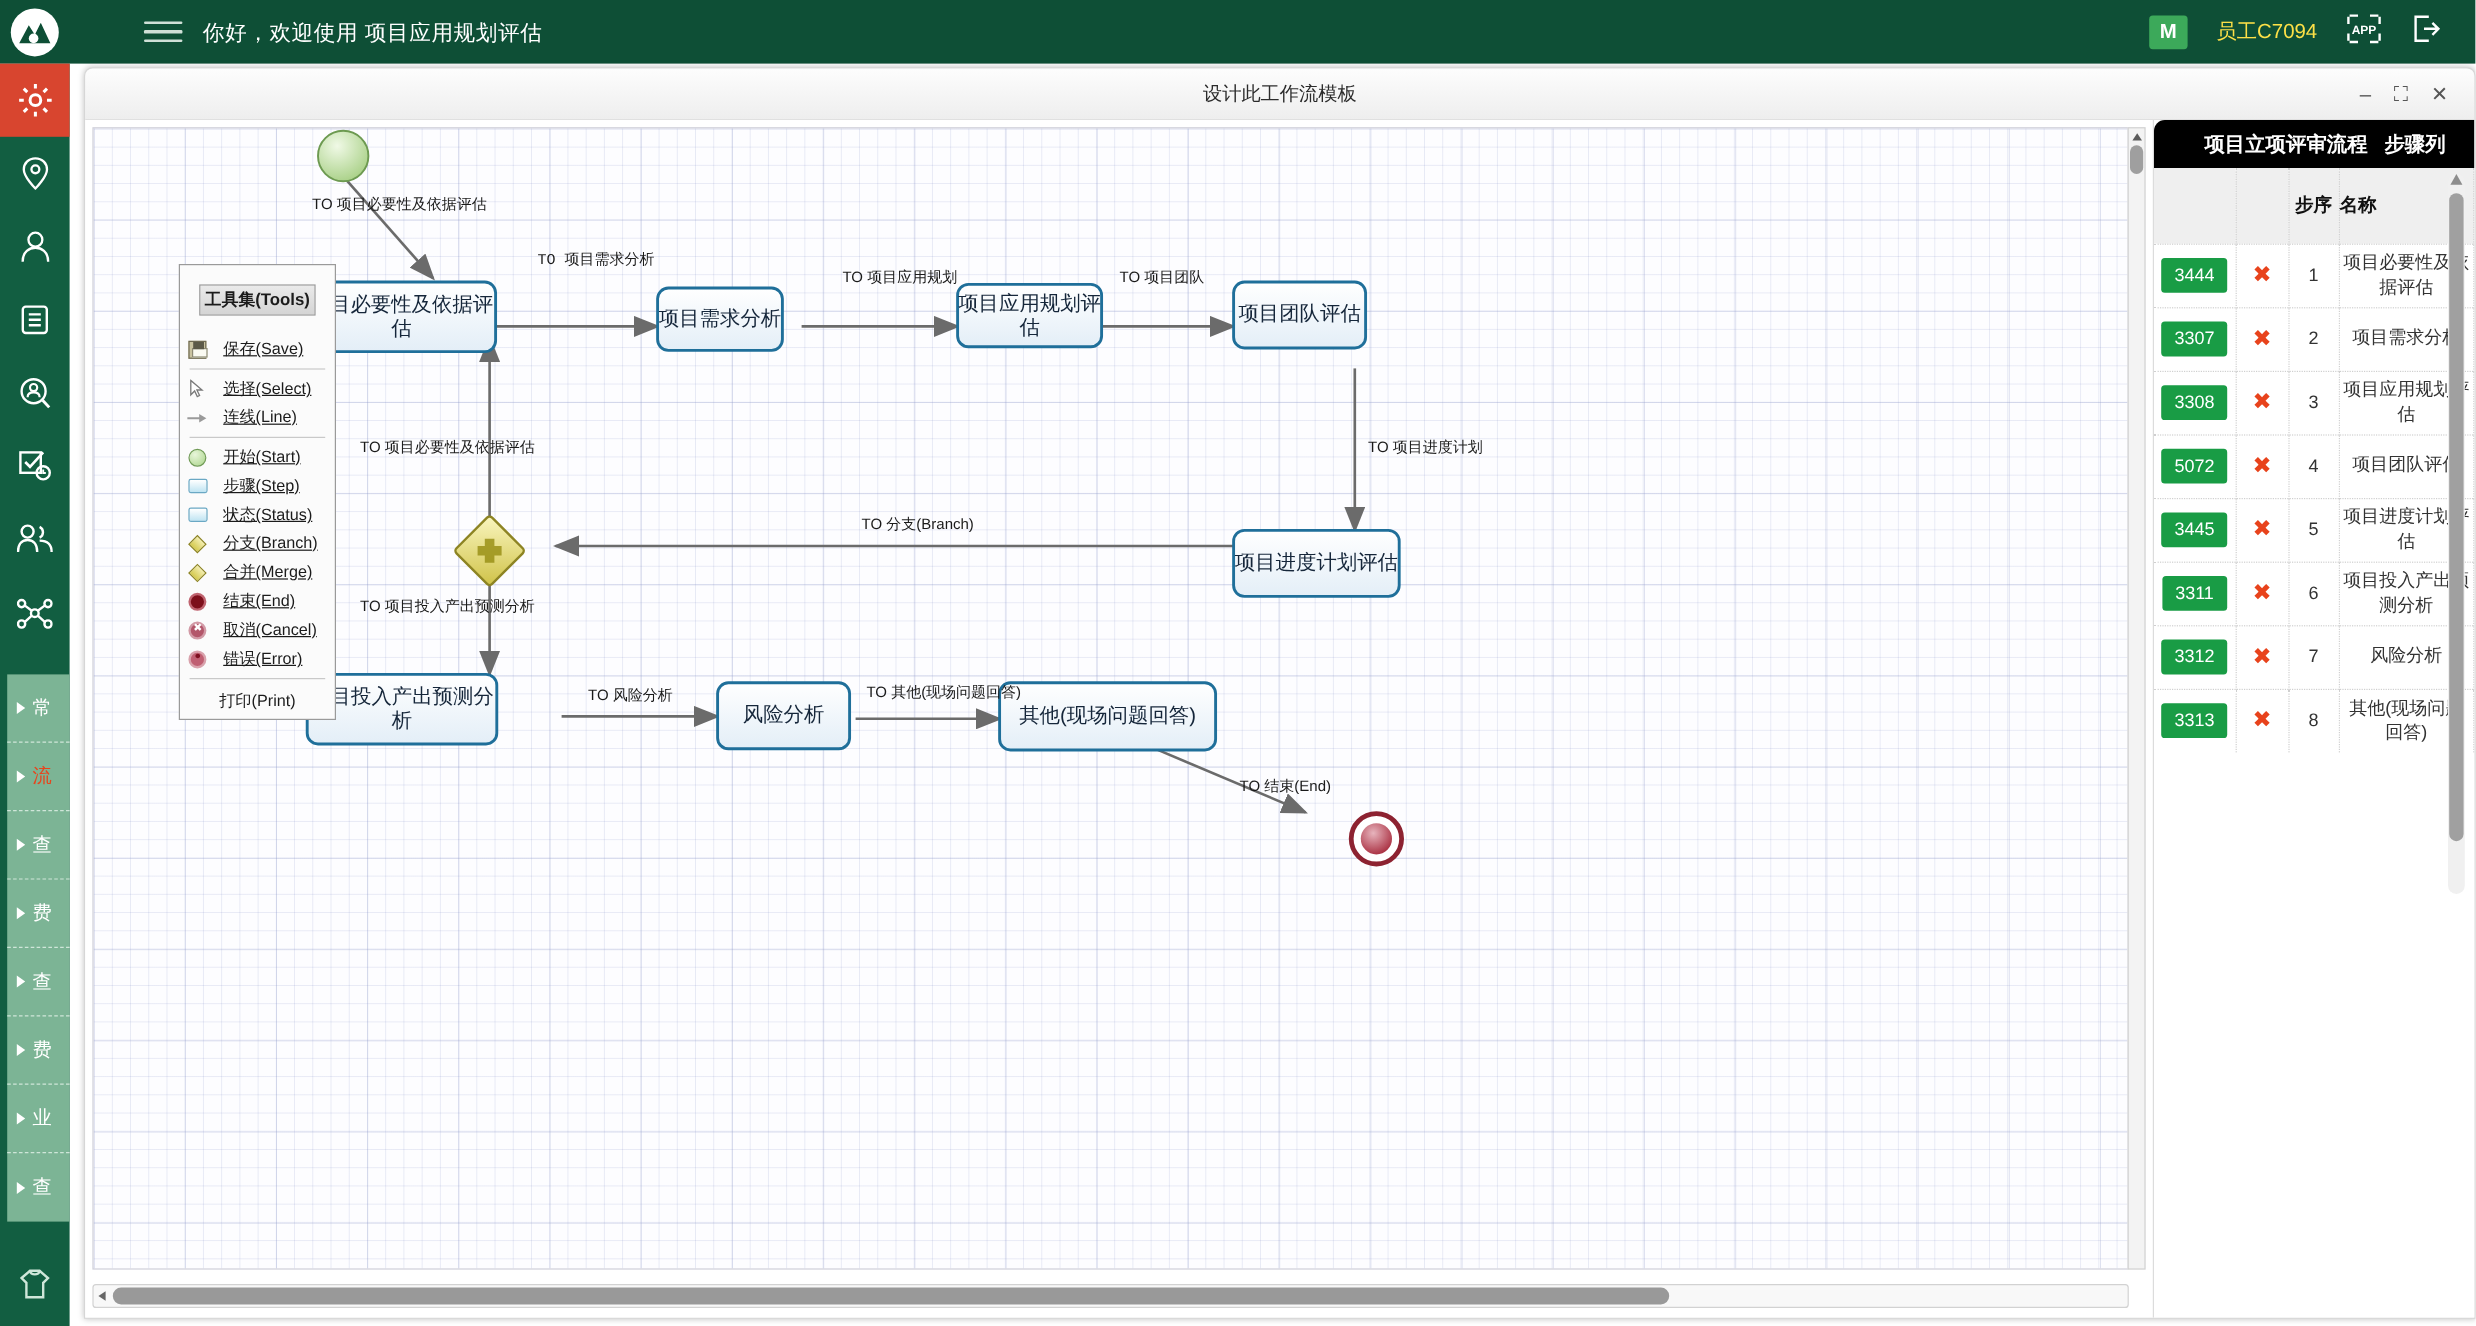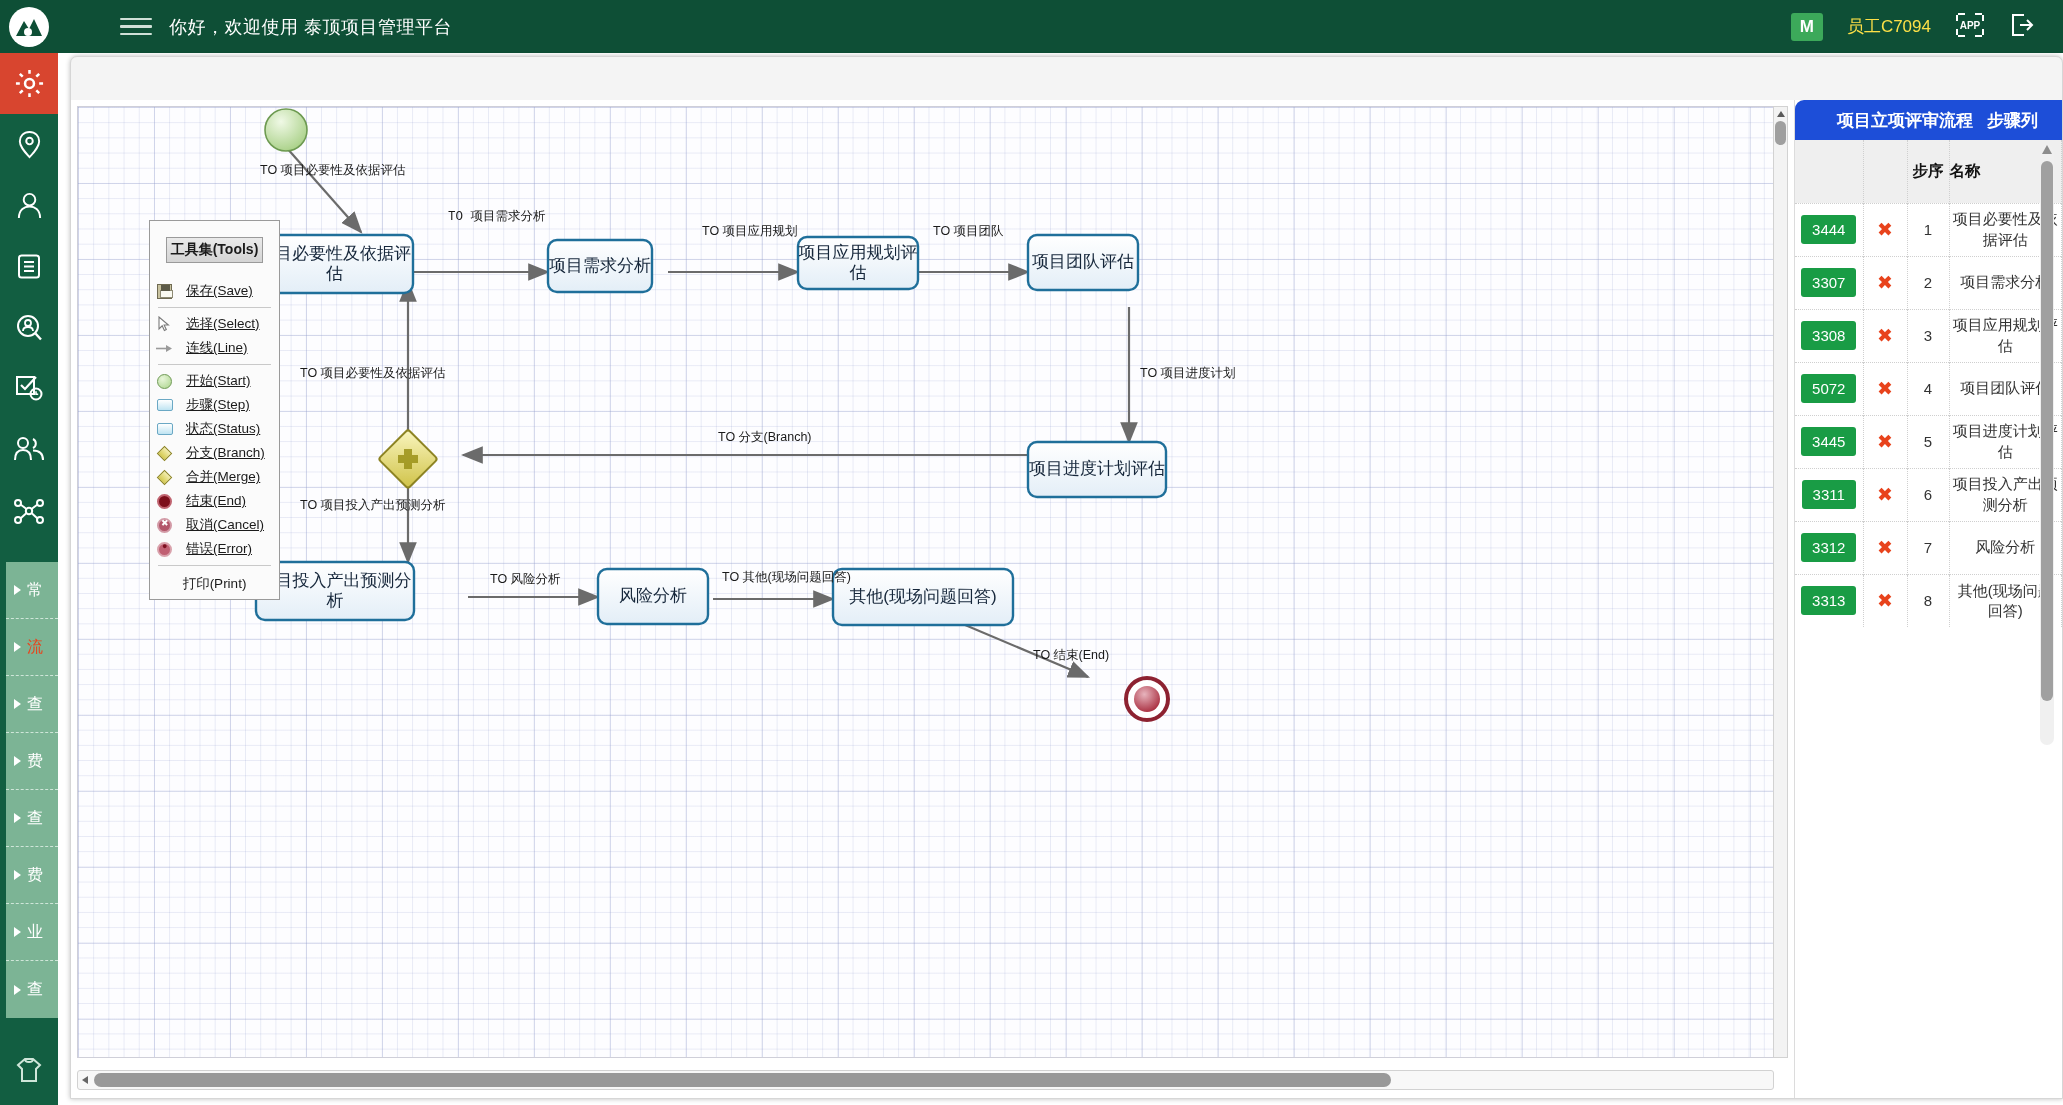--- a/index.html
+++ b/index.html
@@ -150,21 +150,21 @@
   .ic-cancel { width:15px;height:15px;border-radius:50%;background:#b3566a;border:2px solid #d29aa6;position:relative;}
   .ic-cancel:after{content:"\2716";position:absolute;left:2px;top:-2px;color:#fff;font-size:9px;}
   .ic-error { width:15px;height:15px;border-radius:50%;background:#c05f72;border:2px solid #d9a2ac;position:relative;}
   .ic-error:after{content:"\25CF";position:absolute;left:3px;top:-3px;color:#7d1020;font-size:9px;}
 
   
   #rightpanel {
     position:relative; width:267px; height:998px; background:#ffffff; overflow:hidden;
   }
   #rp-header {
-    height:40px; background:#1d4ed8; color:#ffffff; font-weight:bold; font-size:17px;
+    height:40px; background:#000000; color:#ffffff; font-weight:bold; font-size:17px;
     display:flex; align-items:center; justify-content:center; gap:14px;
     border-radius:9px 0 0 0; white-space:nowrap; overflow:hidden; padding-left:18px;
   }
   #rp-table { width:100%; border-collapse:collapse; font-size:15px; color:#333; table-layout:fixed;}
   #rp-table th {
     background:#efefef; font-size:15.5px; color:#111; height:63px; font-weight:bold;
     border-right:1px dotted #cfcfcf;
   }
   #rp-table td {
     border-top:1px dotted #cfcfcf; border-right:1px dotted #cfcfcf;
@@ -205,21 +205,21 @@
         <path d="M2 20 L10 5 L15 13 L20 3 L28 20 Z" fill="#0e4f36"></path>
         <circle cx="14" cy="16" r="4" fill="#ffffff"></circle>
       </svg>
     </div>
   </div>
   <div id="hamburger">
       <i></i>
       <i></i>
       <i></i>
     </div>
-  <div id="greeting">你好，欢迎使用 泰顶项目管理平台</div>
+  <div id="greeting">你好，欢迎使用 项目应用规划评估</div>
   <div id="topright">
     <div id="avatar-badge">M</div>
     <div id="user-name">员工C7094</div>
     <div id="app-icon">
       <svg width="30" height="26" viewBox="0 0 30 26">
         <path d="M3 2 h7 M20 2 h7 M2 3 v6 M28 3 v6 M2 17 v6 M28 17 v6 M3 24 h7 M20 24 h7" stroke="#ffffff" stroke-width="2" fill="none"></path>
         <text x="15" y="17" font-size="10" font-family="Liberation Sans, sans-serif" fill="#ffffff" text-anchor="middle" font-weight="bold">APP</text>
       </svg>
     </div>
     <div id="logout-icon">
@@ -330,20 +330,28 @@
 </div>
 
 <div id="bottom-rail-icon">
   <svg width="30" height="28" viewBox="0 0 30 28">
     <path d="M4 9 L11 3 h8 l7 6 l-4 4 v12 H8 V13 Z" fill="none" stroke="#cfe6d9" stroke-width="2"></path>
     <path d="M11 3 C11 7 19 7 19 3" fill="none" stroke="#cfe6d9" stroke-width="2"></path>
   </svg>
 </div>
 
 <div id="dialog">
+  <div id="dialog-title">
+    <span>设计此工作流模板</span>
+    <div id="win-ctrls">
+      <span>–</span>
+      <span>⛶</span>
+      <span>✕</span>
+    </div>
+  </div>
 
   <div id="dialog-body">
 
     <div id="canvas-wrap">
 
       <div id="canvas">
         <svg width="1697" height="952" viewBox="0 0 1697 952">
           <defs>
             <marker id="ah" markerWidth="10" markerHeight="8" refX="9" refY="4" orient="auto">
               <path d="M0,0 L10,4 L0,8 Z" fill="#6b6b6b"></path>

